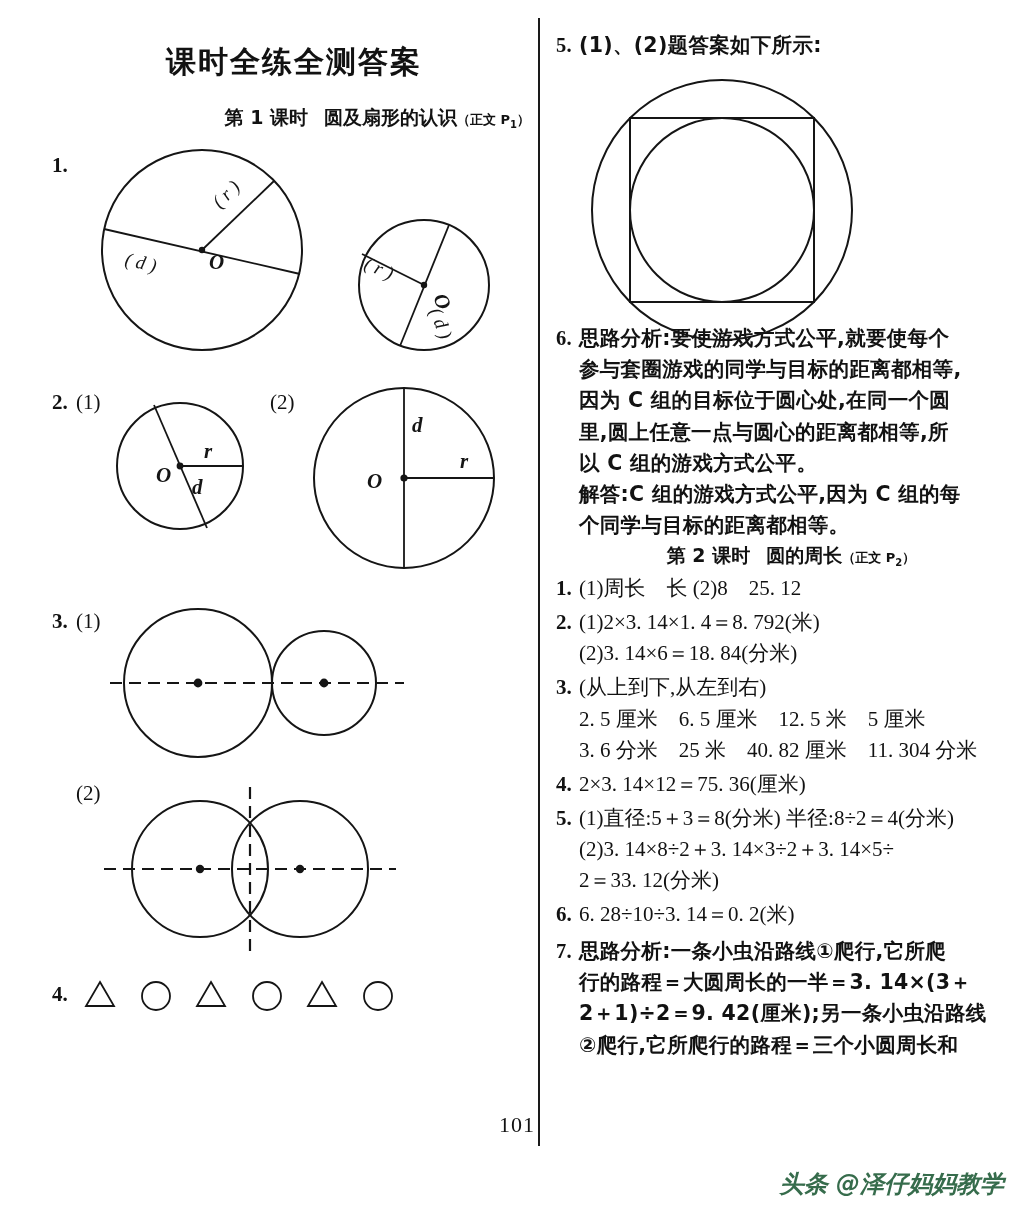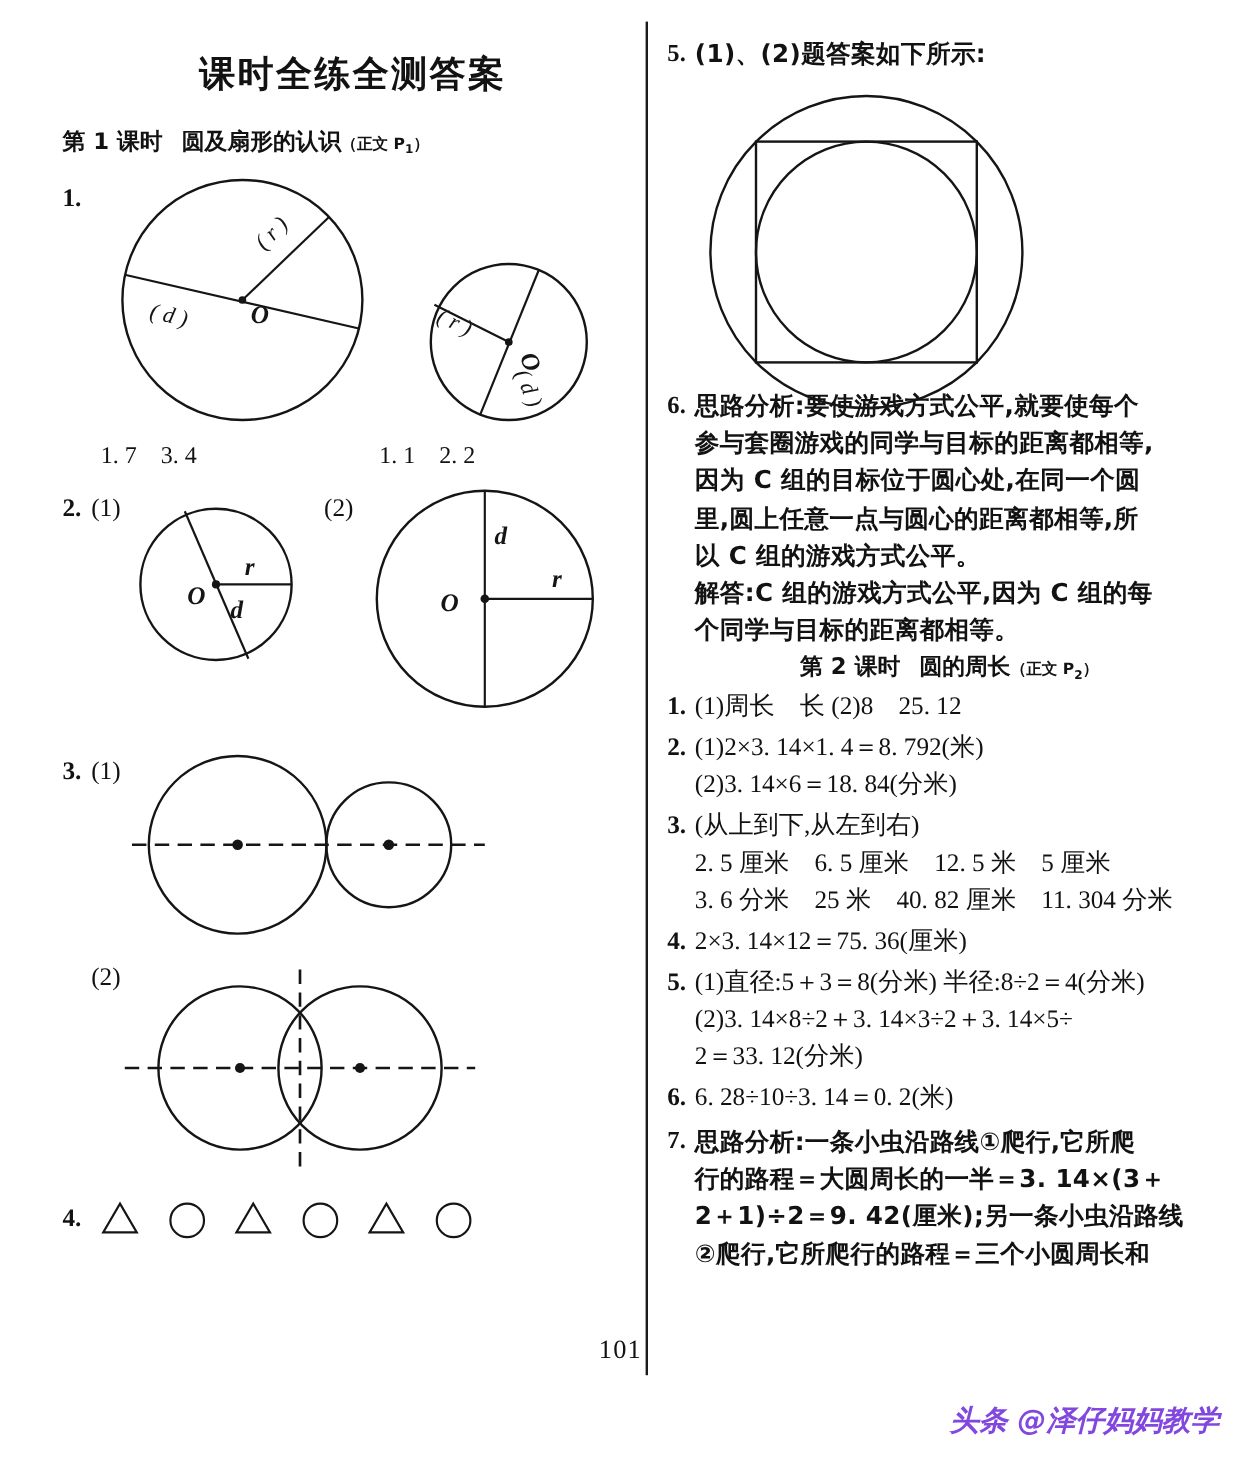--- a/index.html
+++ b/index.html
@@ -43,21 +43,21 @@
     font-weight: bold;
     font-size: 24px;
     letter-spacing: 1px;
     text-align: center;
     margin: 30px 0 0 0;
   }
   .lesson-title {
     font-family: "DejaVu Sans", sans-serif;
     font-weight: bold;
     font-size: 19px;
-    text-align: left;
+    text-align: right;
     margin: 22px 0 0 0;
     white-space: nowrap;
   }
   .lesson-title .src { font-size: 13px; font-weight: bold; }
   .lesson-title .src sub { font-size: 10px; }
   .lesson-title-r {
     font-family: "DejaVu Sans", sans-serif;
     font-weight: bold;
     font-size: 19px;
     text-align: center;
@@ -138,26 +138,26 @@
     position: absolute;
     left: 0; right: 0;
     top: 1112px;
     text-align: center;
     font-size: 22px;
     font-family: "Liberation Serif", serif;
     letter-spacing: 1px;
   }
   .watermark {
     position: absolute;
-    right: 18px; top: 1168px;
+    right: 30px; top: 1168px;
     font-family: "DejaVu Sans", sans-serif;
     font-size: 24px;
     font-style: italic;
     font-weight: bold;
-    color: #6d28d9;
+    color: #14532d;
     opacity: 0.85;
     white-space: nowrap;
   }
 </style>
 </head>
 <body>
 
 <div id="page">
 
   <div class="col-divider"></div>
@@ -187,24 +187,20 @@
 
         <circle class="stroke" cx="372" cy="138" r="65"></circle>
         <line class="stroke-t" x1="397" y1="78" x2="348" y2="199"></line>
         <line class="stroke-t" x1="372" y1="138" x2="310" y2="107"></line>
         <circle class="dot" cx="372" cy="138" r="3.2"></circle>
         <text class="lbl" x="381" y="150" transform="rotate(68 381 150)">O</text>
         <text class="lbl-sm" x="311" y="121" transform="rotate(24 311 121)">( r )</text>
         <text class="lbl-sm" x="377" y="164" transform="rotate(68 377 164)">( d )</text>
       </svg>
 
-      <div class="cap-row" style="margin-top:-6px;">
-        <span style="margin-left:32px;">1. 7　3. 4</span>
-        <span style="margin-left:152px;">1. 1　2. 2</span>
-      </div>
     </div>
 
     <div class="fig" style="margin-top:16px;">
       <span class="fig-label" style="position:absolute;left:0;top:2px;">2.</span>
       <span style="position:absolute;left:24px;top:2px;font-size:21px;">(1)</span>
       <span style="position:absolute;left:218px;top:2px;font-size:21px;">(2)</span>
 
       <svg width="478" height="205" viewBox="0 0 478 205">
 
         <circle class="stroke" cx="128" cy="78" r="63"></circle>

